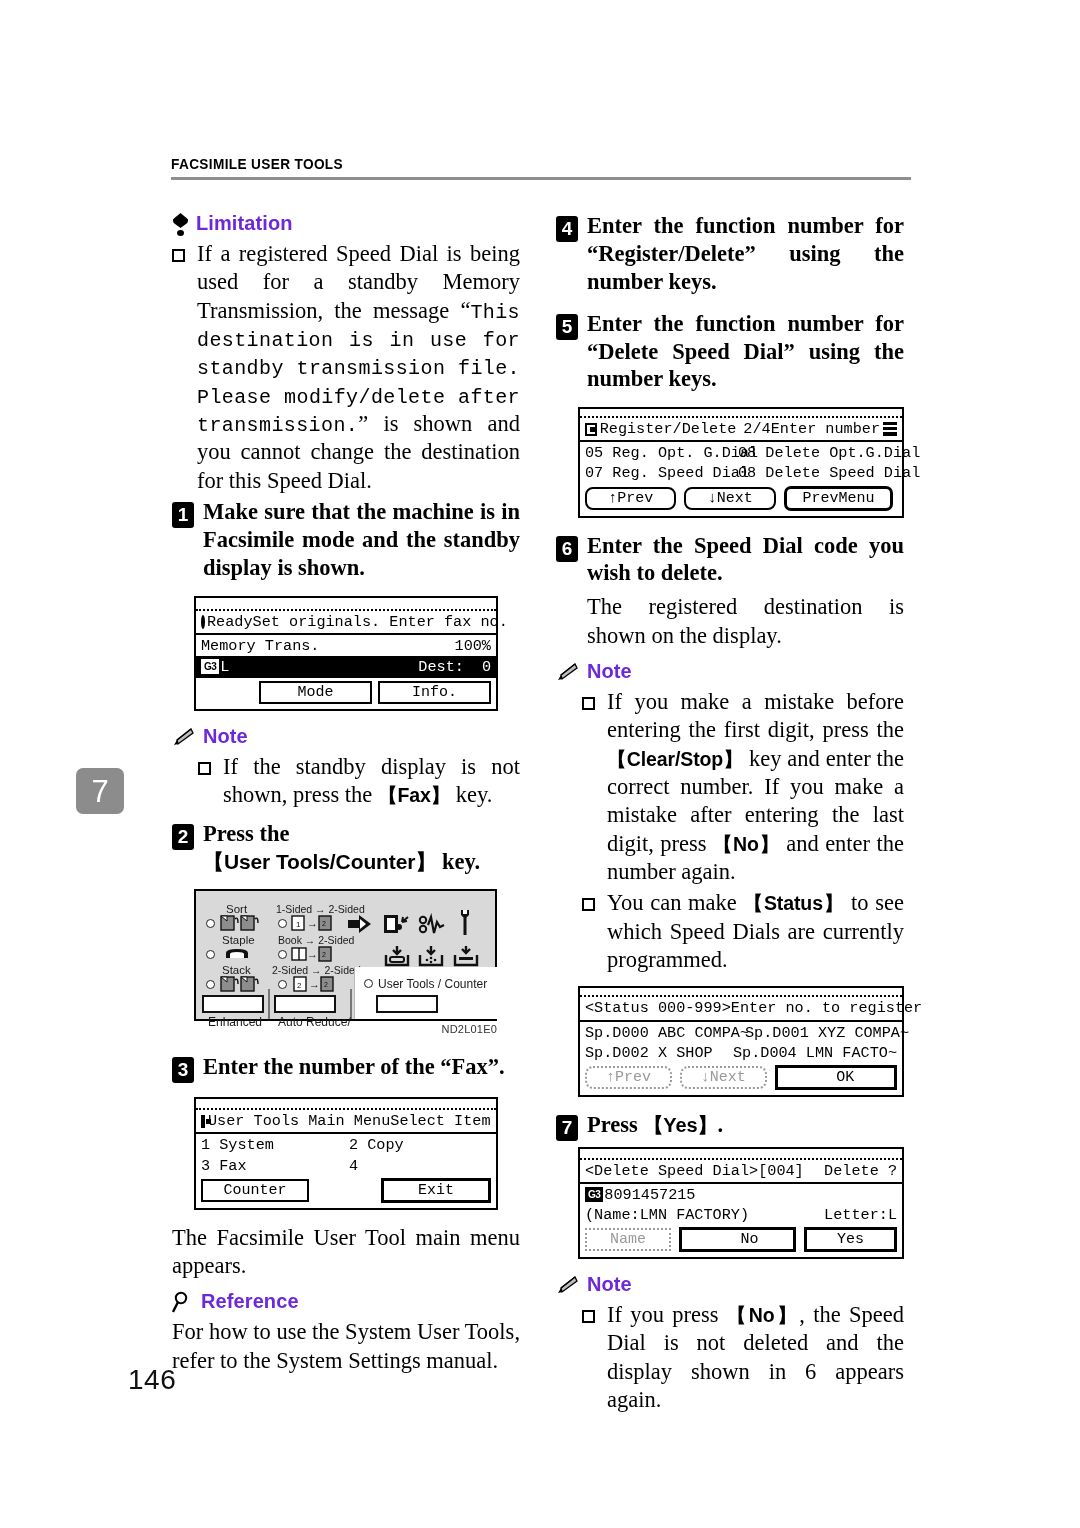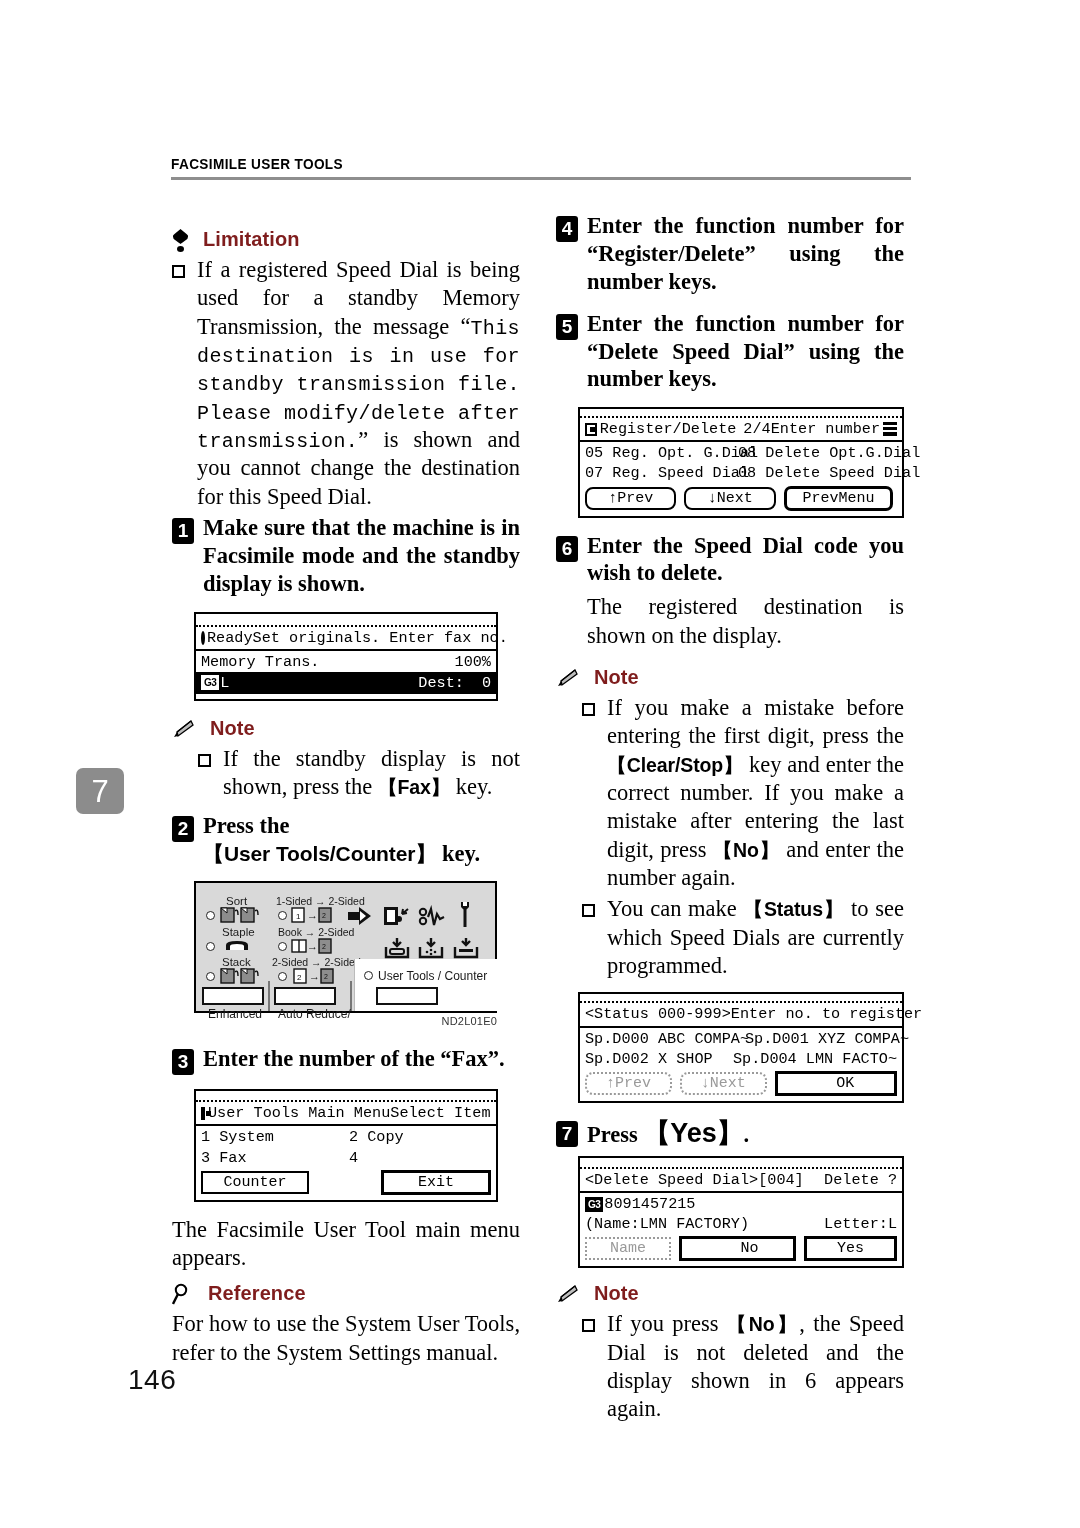--- a/index.html
+++ b/index.html
@@ -43,24 +43,24 @@
     font-size:28px;color:#111;letter-spacing:.5px;
   }
 
   
   .col{position:absolute;top:212px;width:348px;}
   .col-left{left:172px;}
   .col-right{left:556px;}
 
   
   .sec-head{
-    display:flex;align-items:flex-end;gap:14px;
+    display:flex;align-items:flex-end;gap:7px;
     font-family:"Liberation Sans", sans-serif;
-    font-weight:700;font-size:20px;color:#7f1d1d;
-    margin:16px 0 5px 0;
+    font-weight:700;font-size:20px;color:#6d28d9;
+    margin:0 0 5px 0;
   }
   .sec-head .lbl{letter-spacing:.1px;}
   .ico{display:inline-block;position:relative;flex:0 0 auto;}
 
   
   .ico-limitation{width:17px;height:22px;}
   .ico-limitation .drop{
     position:absolute;left:1px;top:0;width:15px;height:15px;
     background:#000;border-radius:50% 50% 50% 50%/ 62% 62% 38% 38%;
     clip-path:polygon(50% 0%,100% 42%,100% 64%,50% 100%,0% 64%,0% 42%);
@@ -277,20 +277,24 @@
           <span class="spacer"></span>
           <span>100%</span>
         </div>
         <div class="lcd-row inv" style="padding-top:1px;padding-bottom:1px;">
           <span class="g3ico" style="background:#fff;color:#000;border-color:#fff;">G3</span>
           <span>L</span>
           <span class="spacer"></span>
           <span>Dest:</span>
           <span style="width:18px;"></span>
           <span>0</span>
+        </div>
+        <div class="btnrow" style="justify-content:flex-end;padding-top:3px;">
+          <span class="sbtn rect" style="width:93px;text-align:center;margin-right:6px;">Mode</span>
+          <span class="sbtn rect" style="width:93px;text-align:center;margin-right:0;">Info.</span>
         </div>
       </div>
     </div>
 
     <div class="sec-head">
       <span class="ico ico-note">
         <svg width="24" height="20" viewBox="0 0 24 20">
           <polygon points="2,17 6,16 5,12" fill="#000"></polygon>
           <polygon points="5,12 6,16 21,5 19,1" fill="#bdbdbd" stroke="#000" stroke-width="1.3"></polygon>
           <line x1="5" y1="12" x2="19" y2="1" stroke="#000" stroke-width="1.1"></line>
@@ -633,21 +637,21 @@
           <span class="sbtn ghost" style="width:78px;text-align:center;">↓Next</span>
           <span class="spacer"></span>
           <span class="sbtn rect bold" style="width:95px;text-align:center;margin-right:0;padding-left:27px;">OK</span>
         </div>
       </div>
     </div>
 
     <div class="step" style="margin-top:10px;margin-bottom:6px;">
       <span class="num">7</span>
       <span class="txt plain">
-        <span>Press </span><span class="key" style="font-size:27px">【Yes】</span><span>.</span>
+        <span>Press </span><span class="key" style="font-size:20px">【Yes】</span><span>.</span>
       </span>
     </div>
 
     <div class="lcd" style="margin-left:22px;width:326px;">
       <div class="pad">
         <div style="height:5px"></div>
         <div class="lcd-row lcd-title lcd-sep-top" style="padding-top:1px;">
           <span>&lt;Delete Speed Dial&gt;[004]</span>
           <span class="spacer"></span>
           <span>Delete ?</span>

